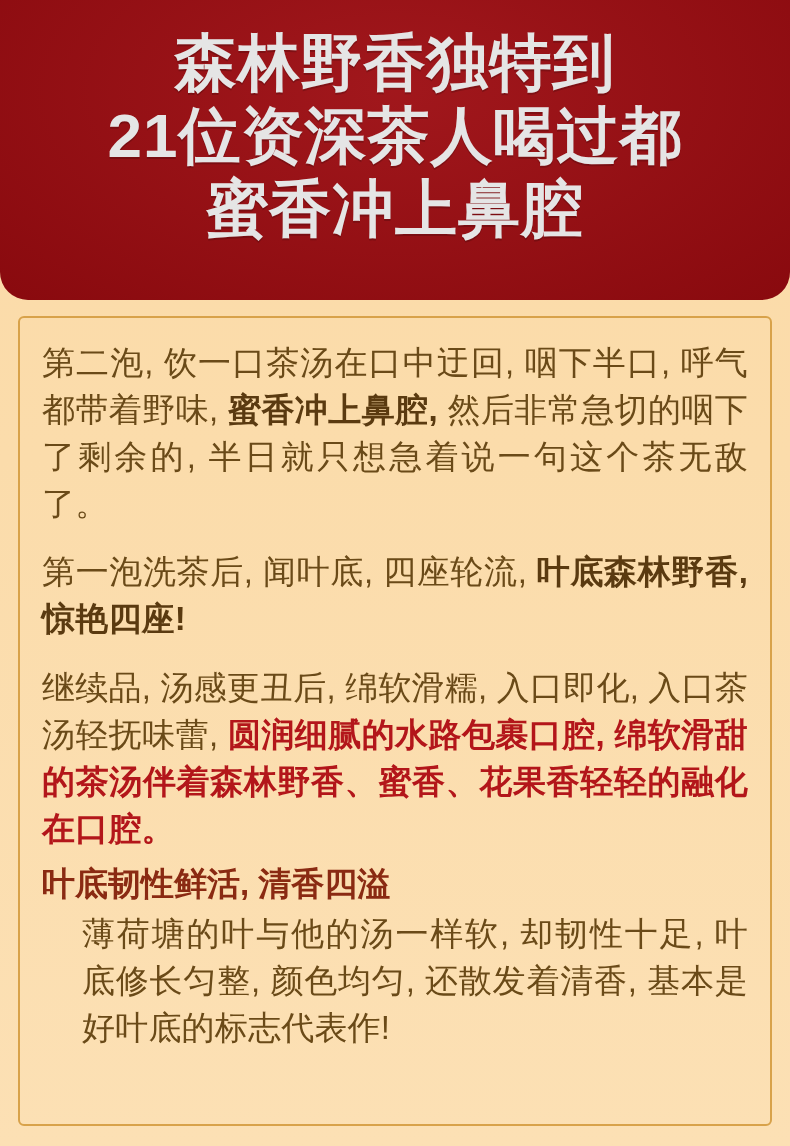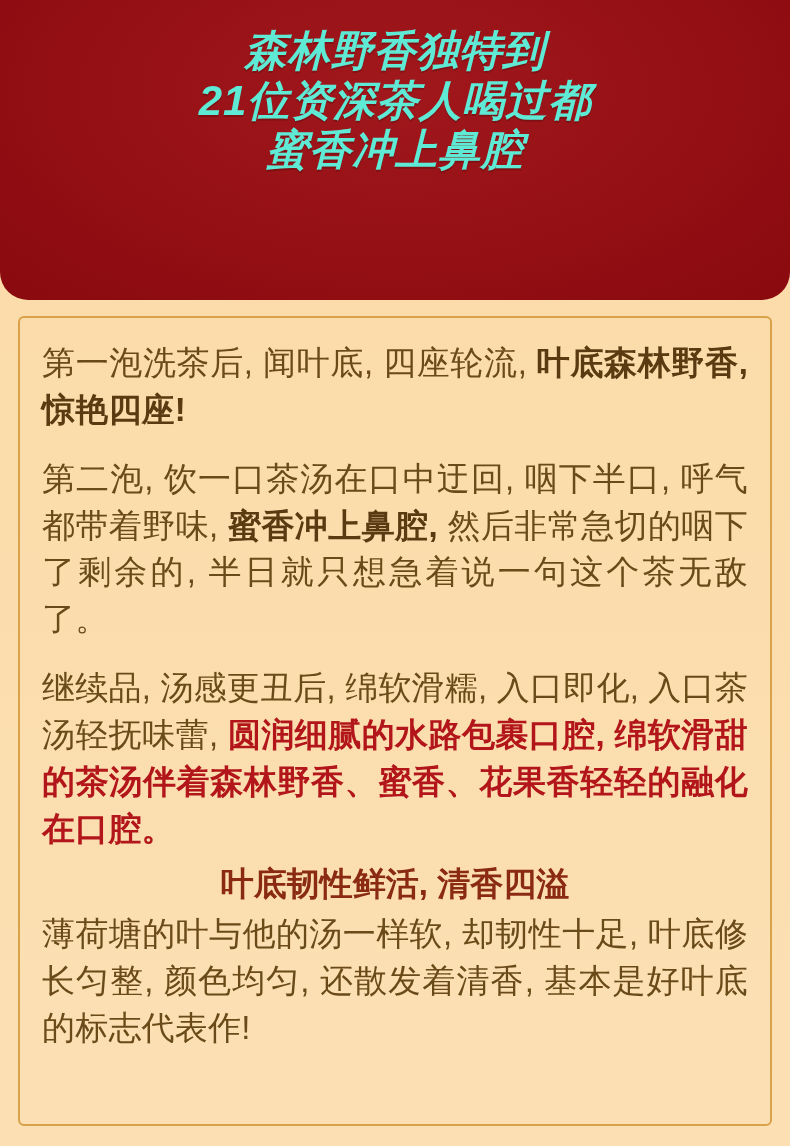--- a/index.html
+++ b/index.html
@@ -37,28 +37,27 @@
   .banner::before {
     content: "";
     position: absolute;
     left: 0; right: 0; top: 0;
     height: 300px;
     background: radial-gradient(ellipse at 50% 30%, rgba(255,255,255,0.05), rgba(0,0,0,0.12));
     pointer-events: none;
   }
   .headline {
     position: relative;
-    color: #5eead4;
+    color: #e5e5e5;
     font-weight: bold;
-    font-size: 42px;
+    font-size: 62px;
     line-height: 1.18;
     letter-spacing: 1px;
     text-shadow: 0 2px 0 rgba(0,0,0,0.18);
     white-space: nowrap;
-    font-style: italic;
   }
   .headline .line {
     display: block;
   }
 
   
   .card {
     position: absolute;
     left: 18px;
     top: 316px;
@@ -72,37 +71,36 @@
   }
 
   .para {
     color: #6a4a18;
     font-size: 33px;
     line-height: 1.42;
     margin: 0 0 22px 0;
     text-align: justify;
     letter-spacing: 0.2px;
   }
-  .para:last-child { margin-bottom: 0; }
+  .para:last-child { margin-bottom: 0; margin-left: 40px; }
 
   .em-dark {
     color: #5a3a10;
     font-weight: bold;
   }
   .em-red {
     color: #b3161a;
     font-weight: bold;
   }
   .subhead {
     color: #8a2a12;
     font-weight: bold;
     font-size: 33px;
     line-height: 1.4;
     margin: 0 0 4px 0;
-    text-align: center;
   }
   .para.tight {
     margin-bottom: 8px;
   }
   .para.compact {
     margin-bottom: 0;
   }
 </style>
 </head>
 <body>
@@ -113,25 +111,25 @@
     <div class="headline">
       <span class="line">森林野香独特到</span>
       <span class="line">21位资深茶人喝过都</span>
       <span class="line">蜜香冲上鼻腔</span>
     </div>
   </div>
 
   <div class="card">
 
     <p class="para">
-      <span>第一泡洗茶后, 闻叶底, 四座轮流, </span><span class="em-dark">叶底森林野香, 惊艳四座!</span>
+      <span>第二泡, 饮一口茶汤在口中迂回, 咽下半口, 呼气都带着野味, </span><span class="em-dark">蜜香冲上鼻腔,</span><span> 然后非常急切的咽下了剩余的, 半日就只想急着说一句这个茶无敌了。</span>
     </p>
 
     <p class="para">
-      <span>第二泡, 饮一口茶汤在口中迂回, 咽下半口, 呼气都带着野味, </span><span class="em-dark">蜜香冲上鼻腔,</span><span> 然后非常急切的咽下了剩余的, 半日就只想急着说一句这个茶无敌了。</span>
+      <span>第一泡洗茶后, 闻叶底, 四座轮流, </span><span class="em-dark">叶底森林野香, 惊艳四座!</span>
     </p>
 
     <p class="para tight">
       <span>继续品, 汤感更丑后, 绵软滑糯, 入口即化, 入口茶汤轻抚味蕾, </span><span class="em-red">圆润细腻的水路包裹口腔, 绵软滑甜的茶汤伴着森林野香、蜜香、花果香轻轻的融化在口腔。</span>
     </p>
 
     <p class="subhead">叶底韧性鲜活, 清香四溢</p>
 
     <p class="para compact">薄荷塘的叶与他的汤一样软, 却韧性十足, 叶底修长匀整, 颜色均匀, 还散发着清香, 基本是好叶底的标志代表作!</p>
 

